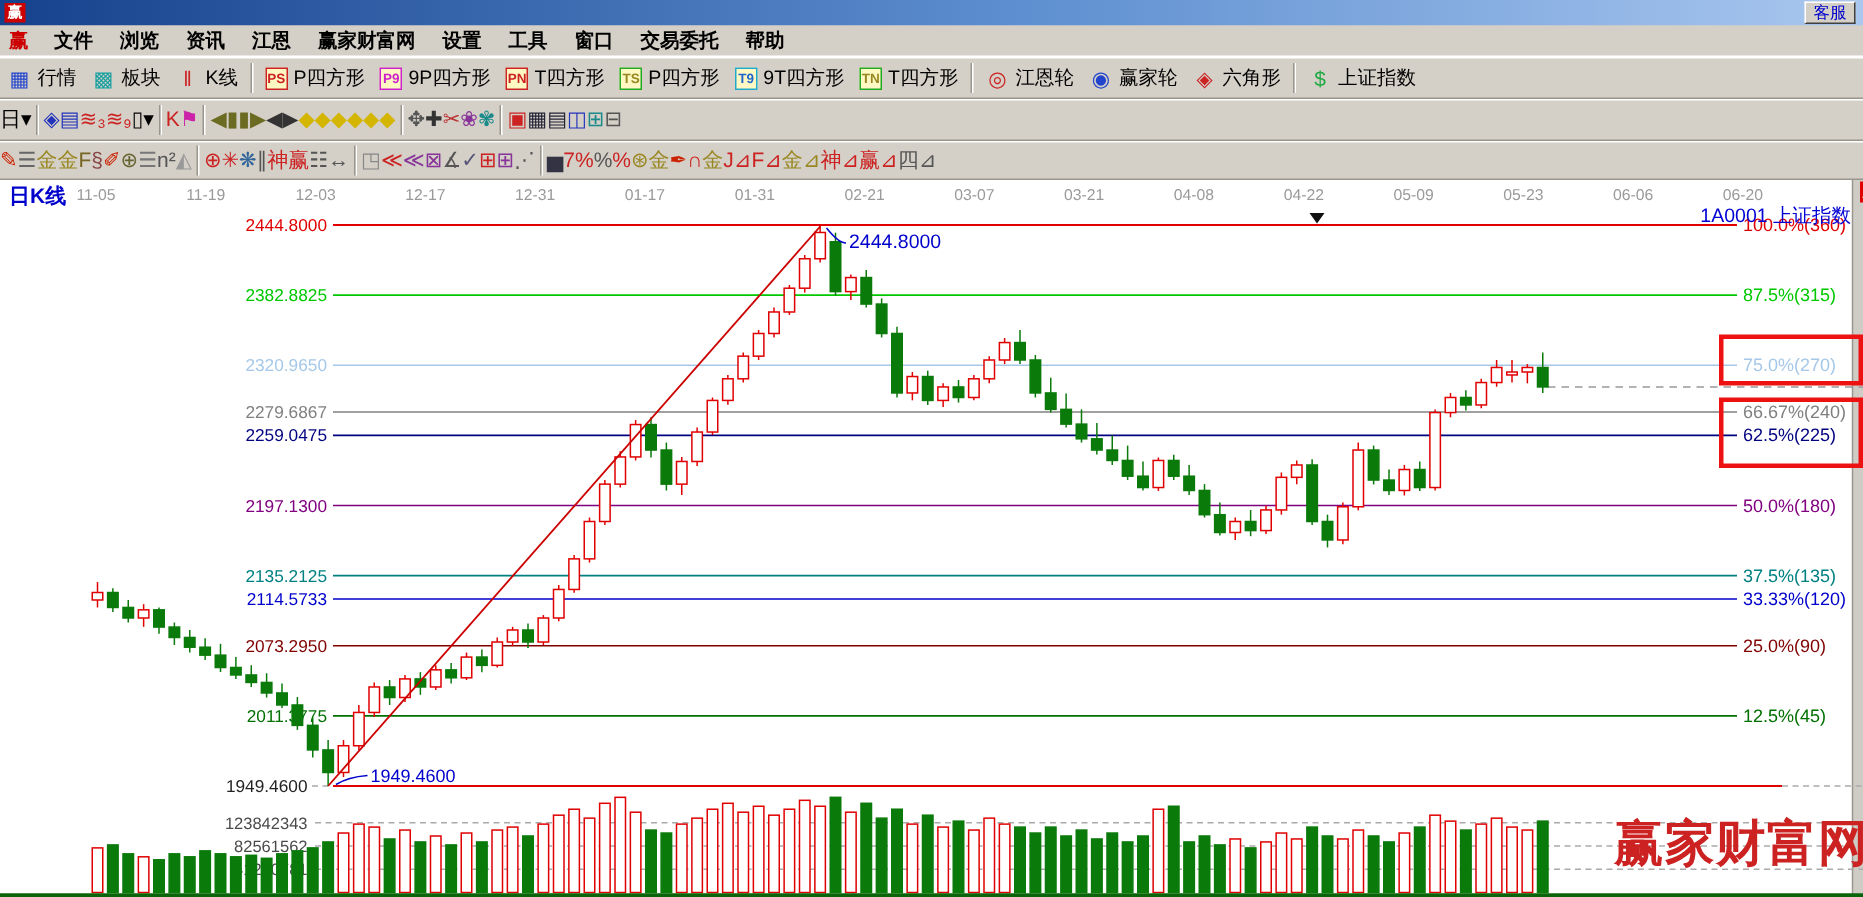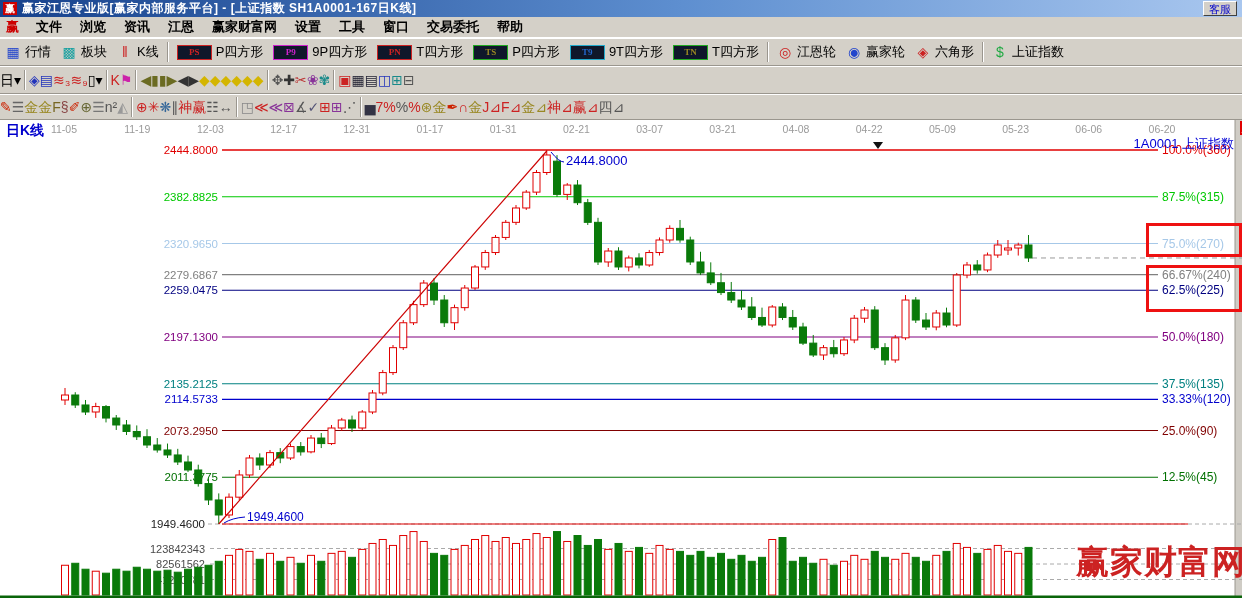--- a/index.html
+++ b/index.html
@@ -13,22 +13,22 @@
   .kf-btn{margin-left:auto;height:15px;font-size:11px;line-height:12px;color:#0000cc;background:#d4d0c8;
           border:1px solid;border-color:#fff #404040 #404040 #fff;padding:0 5px;margin-right:2px;}
   .menubar{height:21px;display:flex;align-items:center;font-size:13px;background:#d4d0c8;
            border-bottom:1px solid #fff;box-sizing:border-box;color:#000;}
   .menu-logo{color:#cc0000;font-weight:bold;margin:0 8px 0 6px;font-size:13px;}
   .menu-item{padding:2px 9px;white-space:nowrap;font-weight:bold;}
   .toolbar{display:flex;align-items:center;background:#d4d0c8;border-top:1px solid #fff;
            border-bottom:1px solid #9a968e;box-sizing:border-box;overflow:hidden;}
   .tb1{height:28px;}  .tb2{height:28px;}  .tb3{height:26px;}
   .tb1-btn{display:flex;align-items:center;gap:4px;padding:2px 5px;font-size:13px;white-space:nowrap;color:#000;}
-  .iconbox{width:35px;height:15px;border:1px solid;font-size:9px;font-weight:bold;display:flex;
-           align-items:center;justify-content:center;background:#0f172a;flex:none;box-sizing:border-box;font-family:Liberation Serif, serif;}
+  .iconbox{width:15px;height:15px;border:1px solid;font-size:9px;font-weight:bold;display:flex;
+           align-items:center;justify-content:center;background:#fef9c3;flex:none;box-sizing:border-box;}
   .icon-glyph{font-size:14px;width:16px;text-align:center;flex:none;line-height:16px;}
   .sep{width:0;height:20px;border-left:1px solid #9a968e;border-right:1px solid #fff;margin:0 3px;flex:none;}
   .chart-area{position:relative;width:1242px;height:478px;background:#ffffff;}
   .chart-area svg{position:absolute;left:0;top:0;}
   .ov{position:absolute;white-space:nowrap;}
   .panel-label{left:6px;top:2px;font-size:14px;font-weight:bold;color:#0000cc;}
   .symbol-label{right:8px;top:15px;font-size:13px;color:#0000d5;}
   .latest-date{left:1240px;top:1px;width:49px;height:14px;background:#e00000;color:#fff;
                font-size:9.5px;line-height:14px;text-align:center;letter-spacing:-.3px;font-weight:bold;text-decoration:underline;}
   .ann{color:#0000cc;font-size:13px;}
@@ -39,21 +39,20 @@
   .hl-box2{left:1146px;top:145px;width:90px;height:41px;}
   .watermark{left:1076px;top:420px;font-family:"DejaVu Serif","Liberation Serif",serif;
              font-size:33px;font-weight:bold;color:#cc2222;letter-spacing:1px;}
 </style>
 </head>
 <body>
 
 <div>
   <div class="titlebar">
     <span class="title-logo">赢</span>
-    <span class="title-text">赢家江恩专业版[赢家内部服务平台] - [上证指数  SH1A0001-167日K线]</span>
     <button class="kf-btn">客服</button>
   </div>
   <div class="menubar">
     <span class="menu-logo">赢</span>
   <span class="menu-item">文件</span>
       <span class="menu-item">浏览</span>
       <span class="menu-item">资讯</span>
       <span class="menu-item">江恩</span>
       <span class="menu-item">赢家财富网</span>
       <span class="menu-item">设置</span>

